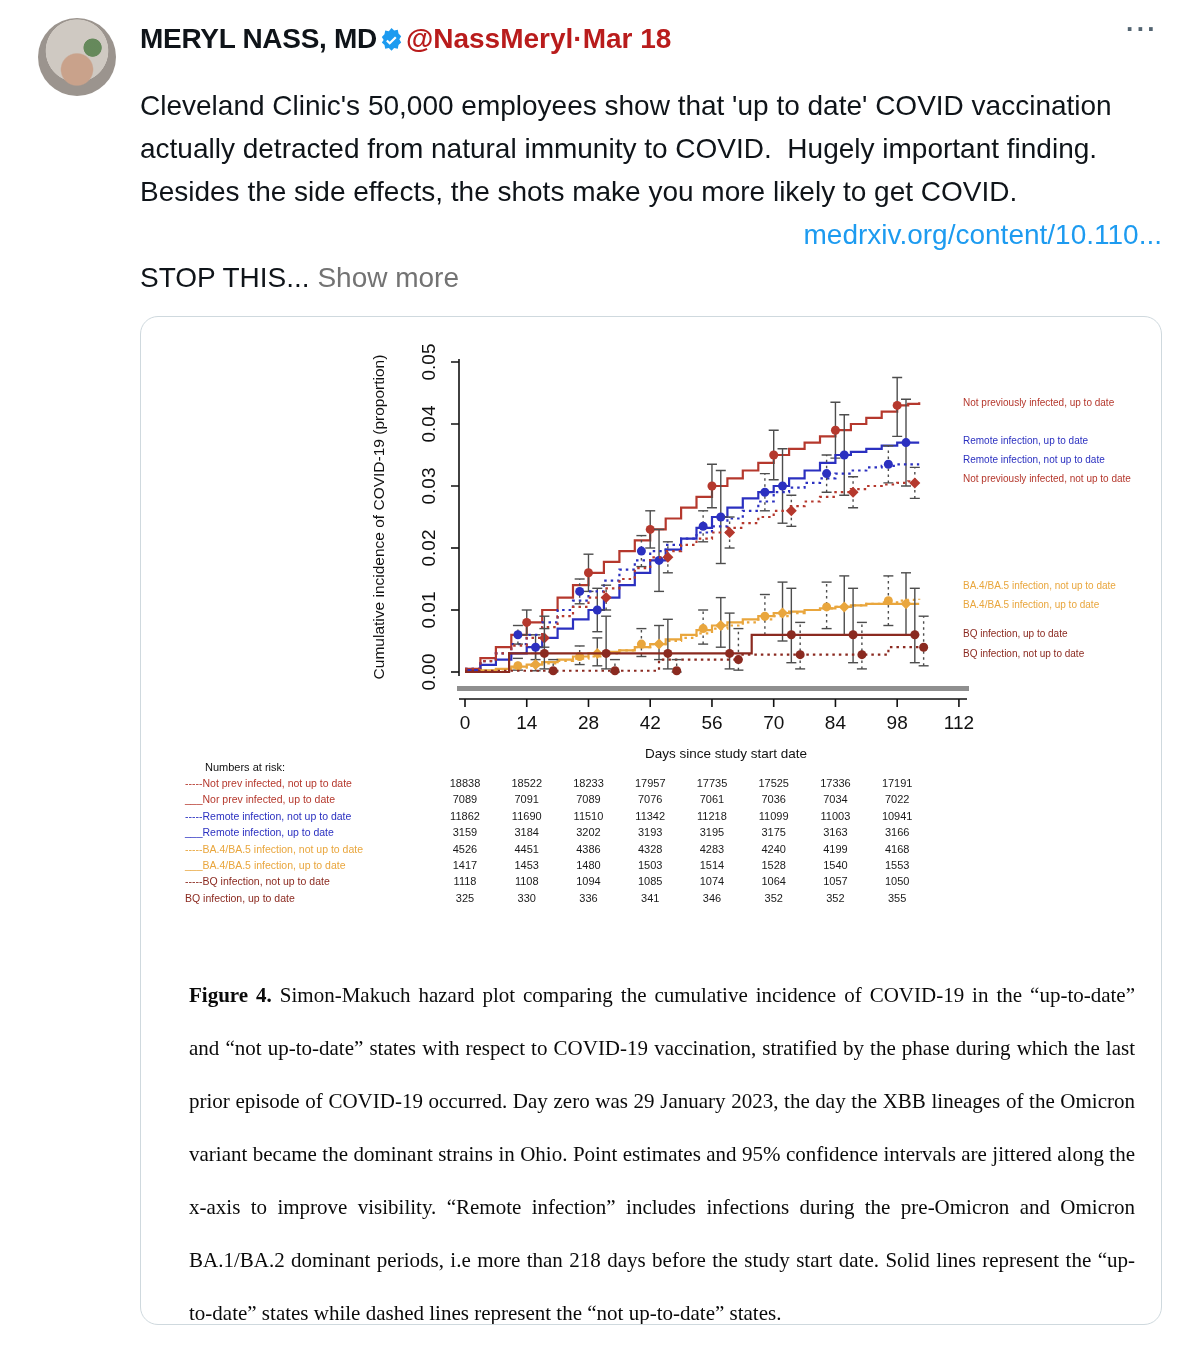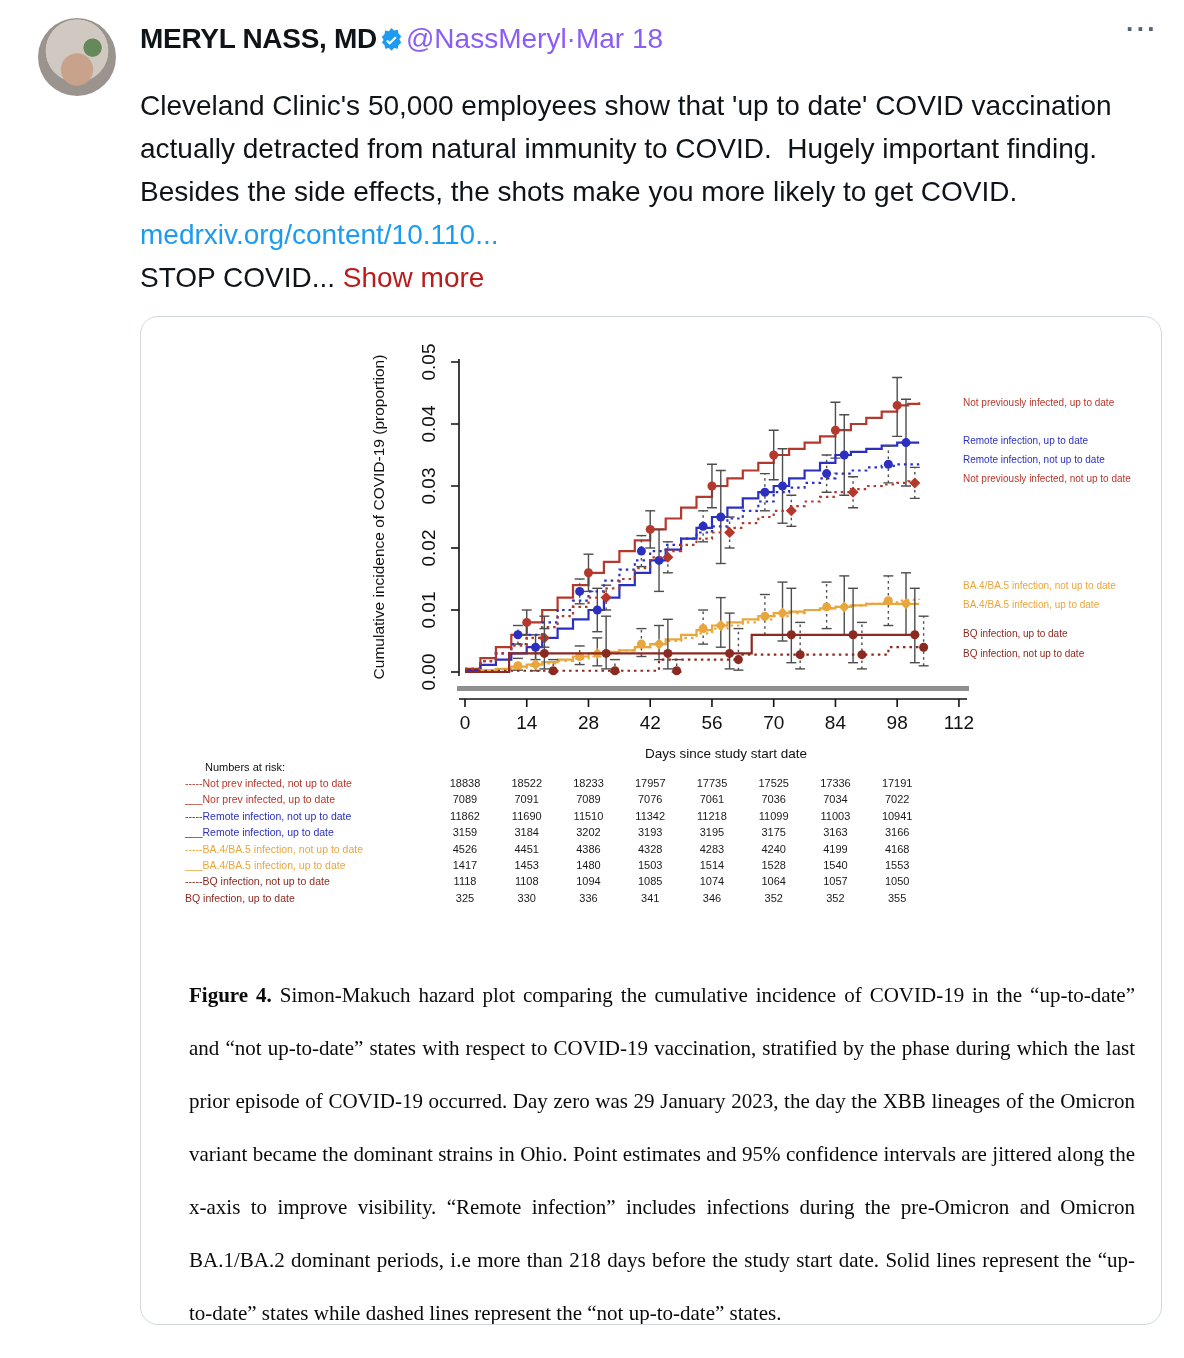--- a/index.html
+++ b/index.html
@@ -9,27 +9,27 @@
   .avatar { position:absolute; left:38px; top:18px; width:78px; height:78px; border-radius:50%;
     background:
       radial-gradient(circle at 70% 38%, rgba(90,130,80,.9) 0 12%, rgba(90,130,80,0) 13%),
       radial-gradient(circle at 50% 66%, #c9a28b 0 24%, rgba(201,162,139,0) 26%),
       radial-gradient(circle at 50% 42%, #cfc9c2 0 52%, #9b948e 53% 100%);
     cursor:pointer; }
   .content { margin-left:102px; width:1022px; }
   .header { display:flex; align-items:center; height:42px; white-space:nowrap; }
   .name { font-weight:bold; font-size:28px; letter-spacing:-.3px; }
   .badge { width:29px; height:29px; flex:0 0 auto; margin-top:2px; }
-  .handle, .date, .sep { font-size:28px; color:#8b5cf6; font-weight:400; }
+  .handle, .date, .sep { font-size:28px; color:#b91c1c; font-weight:700; }
   .more-btn { position:absolute; right:26px; top:24px; color:#536471; font-size:26px;
     letter-spacing:2px; line-height:10px; cursor:pointer; font-weight:bold; }
   .body-text { font-size:28px; line-height:43px; white-space:pre-wrap; margin-top:24px; }
-  .tweet-link { display:block; color:#1d9bf0; text-decoration:none; font-size:28px; line-height:43px; cursor:pointer; }
+  .tweet-link { display:block; color:#1d9bf0; text-decoration:none; font-size:28px; line-height:43px; cursor:pointer;text-align:right; }
   .last-line { font-size:28px; line-height:43px; }
-  .show-more { color:#b91c1c; text-decoration:none; cursor:pointer; }
+  .show-more { color:#737373; text-decoration:none; cursor:pointer; }
   .media-card { margin-top:17px; width:1022px; height:1009px; border:1.5px solid #cfd9de;
     border-radius:18px; background:#fff; overflow:hidden; cursor:pointer; }
   svg text { font-family:"Liberation Sans", sans-serif; }
   .caption { margin:38px 26px 0 48px; font-family:Liberation Serif, serif;
     font-size:21px; line-height:53px; text-align:justify; color:#0a0a0a; }
 </style>
 </head>
 <body>
 
 <div class="tweet">
@@ -42,21 +42,21 @@
         <path fill="#1d9bf0" d="M12 1.6l2.2 2.2 3-.6.6 3 2.2 2.2-1.5 2.6 1.5 2.6-2.2 2.2-.6 3-3-.6-2.2 2.2-2.2-2.2-3 .6-.6-3-2.2-2.2L5.5 11.6 4 9l2.2-2.2.6-3 3 .6z"></path>
         <path fill="#ffffff" d="M10.5 15.6l-3-3 1.3-1.3 1.7 1.7 4.4-4.4 1.3 1.3z"></path>
       </svg>
       <span class="handle">@NassMeryl</span>
       <span class="sep">·</span>
       <span class="date">Mar 18</span>
     </div>
     <div class="body-text">Cleveland Clinic's 50,000 employees show that 'up to date' COVID vaccination actually detracted from natural immunity to COVID.  Hugely important finding.
 Besides the side effects, the shots make you more likely to get COVID.</div>
     <a class="tweet-link">medrxiv.org/content/10.110...</a>
-    <div class="last-line"><span>STOP COVID... </span><a class="show-more">Show more</a></div>
+    <div class="last-line"><span>STOP THIS... </span><a class="show-more">Show more</a></div>
 
     <div class="media-card">
       <svg id="figure-chart" width="1019" height="610" viewBox="0 0 1019 610">
           <g>
             <line x1="318" y1="359" x2="318" y2="42" stroke="#111" stroke-width="1.6"></line>
             <line x1="310" y1="355" x2="318" y2="355" stroke="#111" stroke-width="1.6"></line>
             <text x="294" y="355" text-anchor="middle" font-size="19" fill="#111" transform="rotate(-90 294 355)">0.00</text>
             <line x1="310" y1="293" x2="318" y2="293" stroke="#111" stroke-width="1.6"></line>
             <text x="294" y="293" text-anchor="middle" font-size="19" fill="#111" transform="rotate(-90 294 293)">0.01</text>
             <line x1="310" y1="231" x2="318" y2="231" stroke="#111" stroke-width="1.6"></line>

